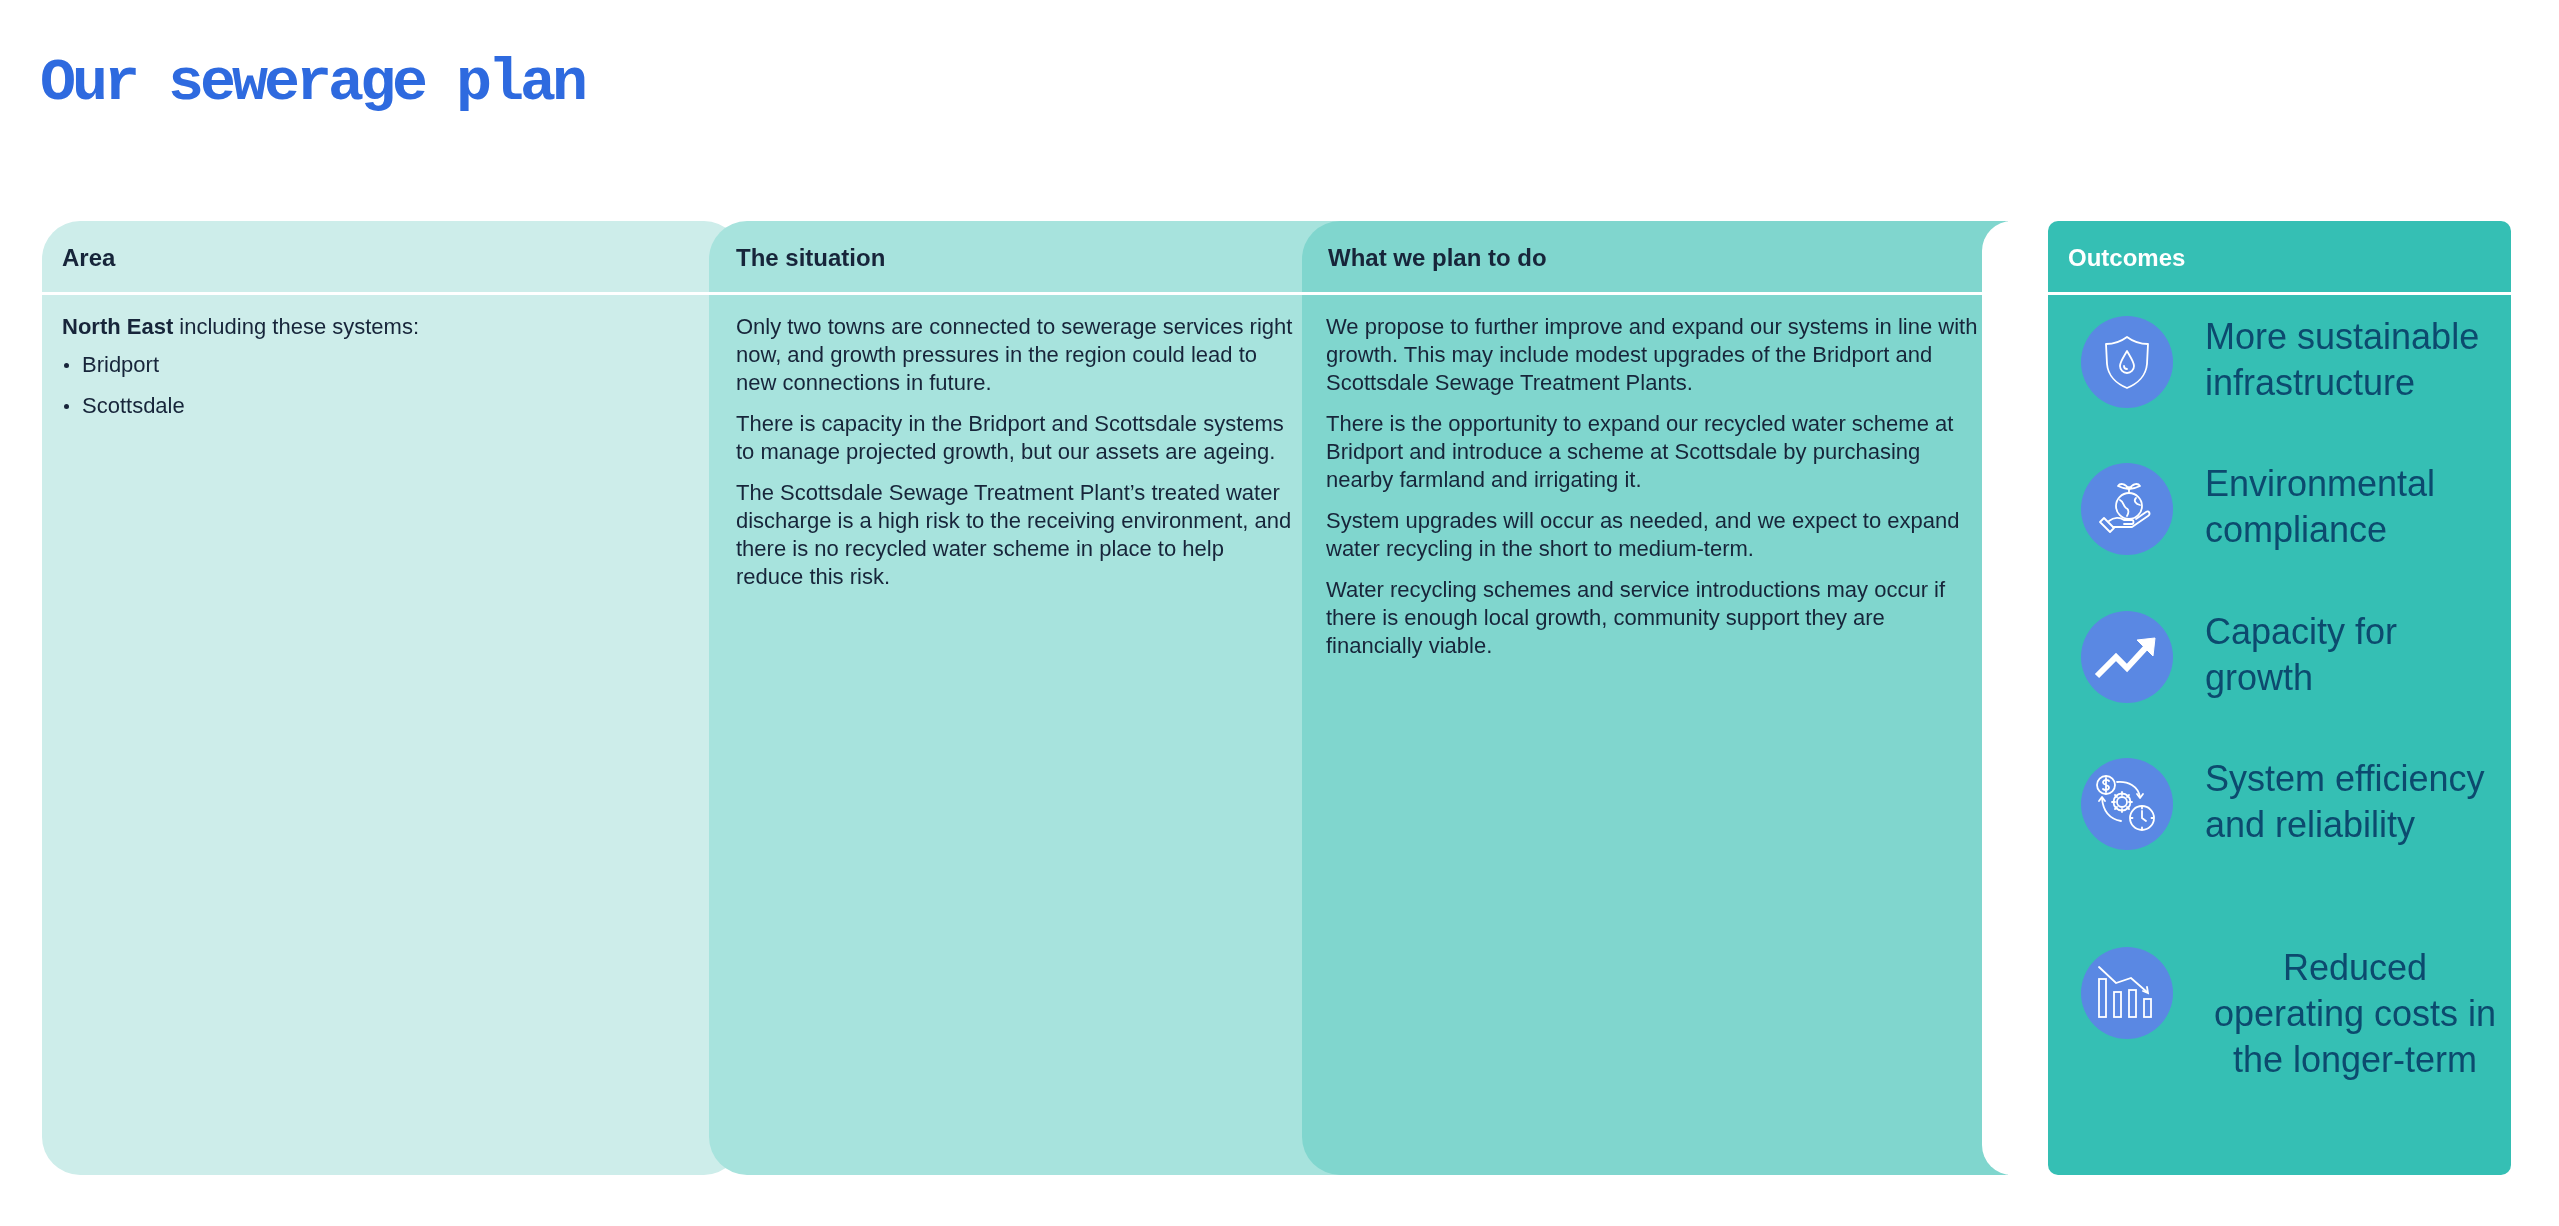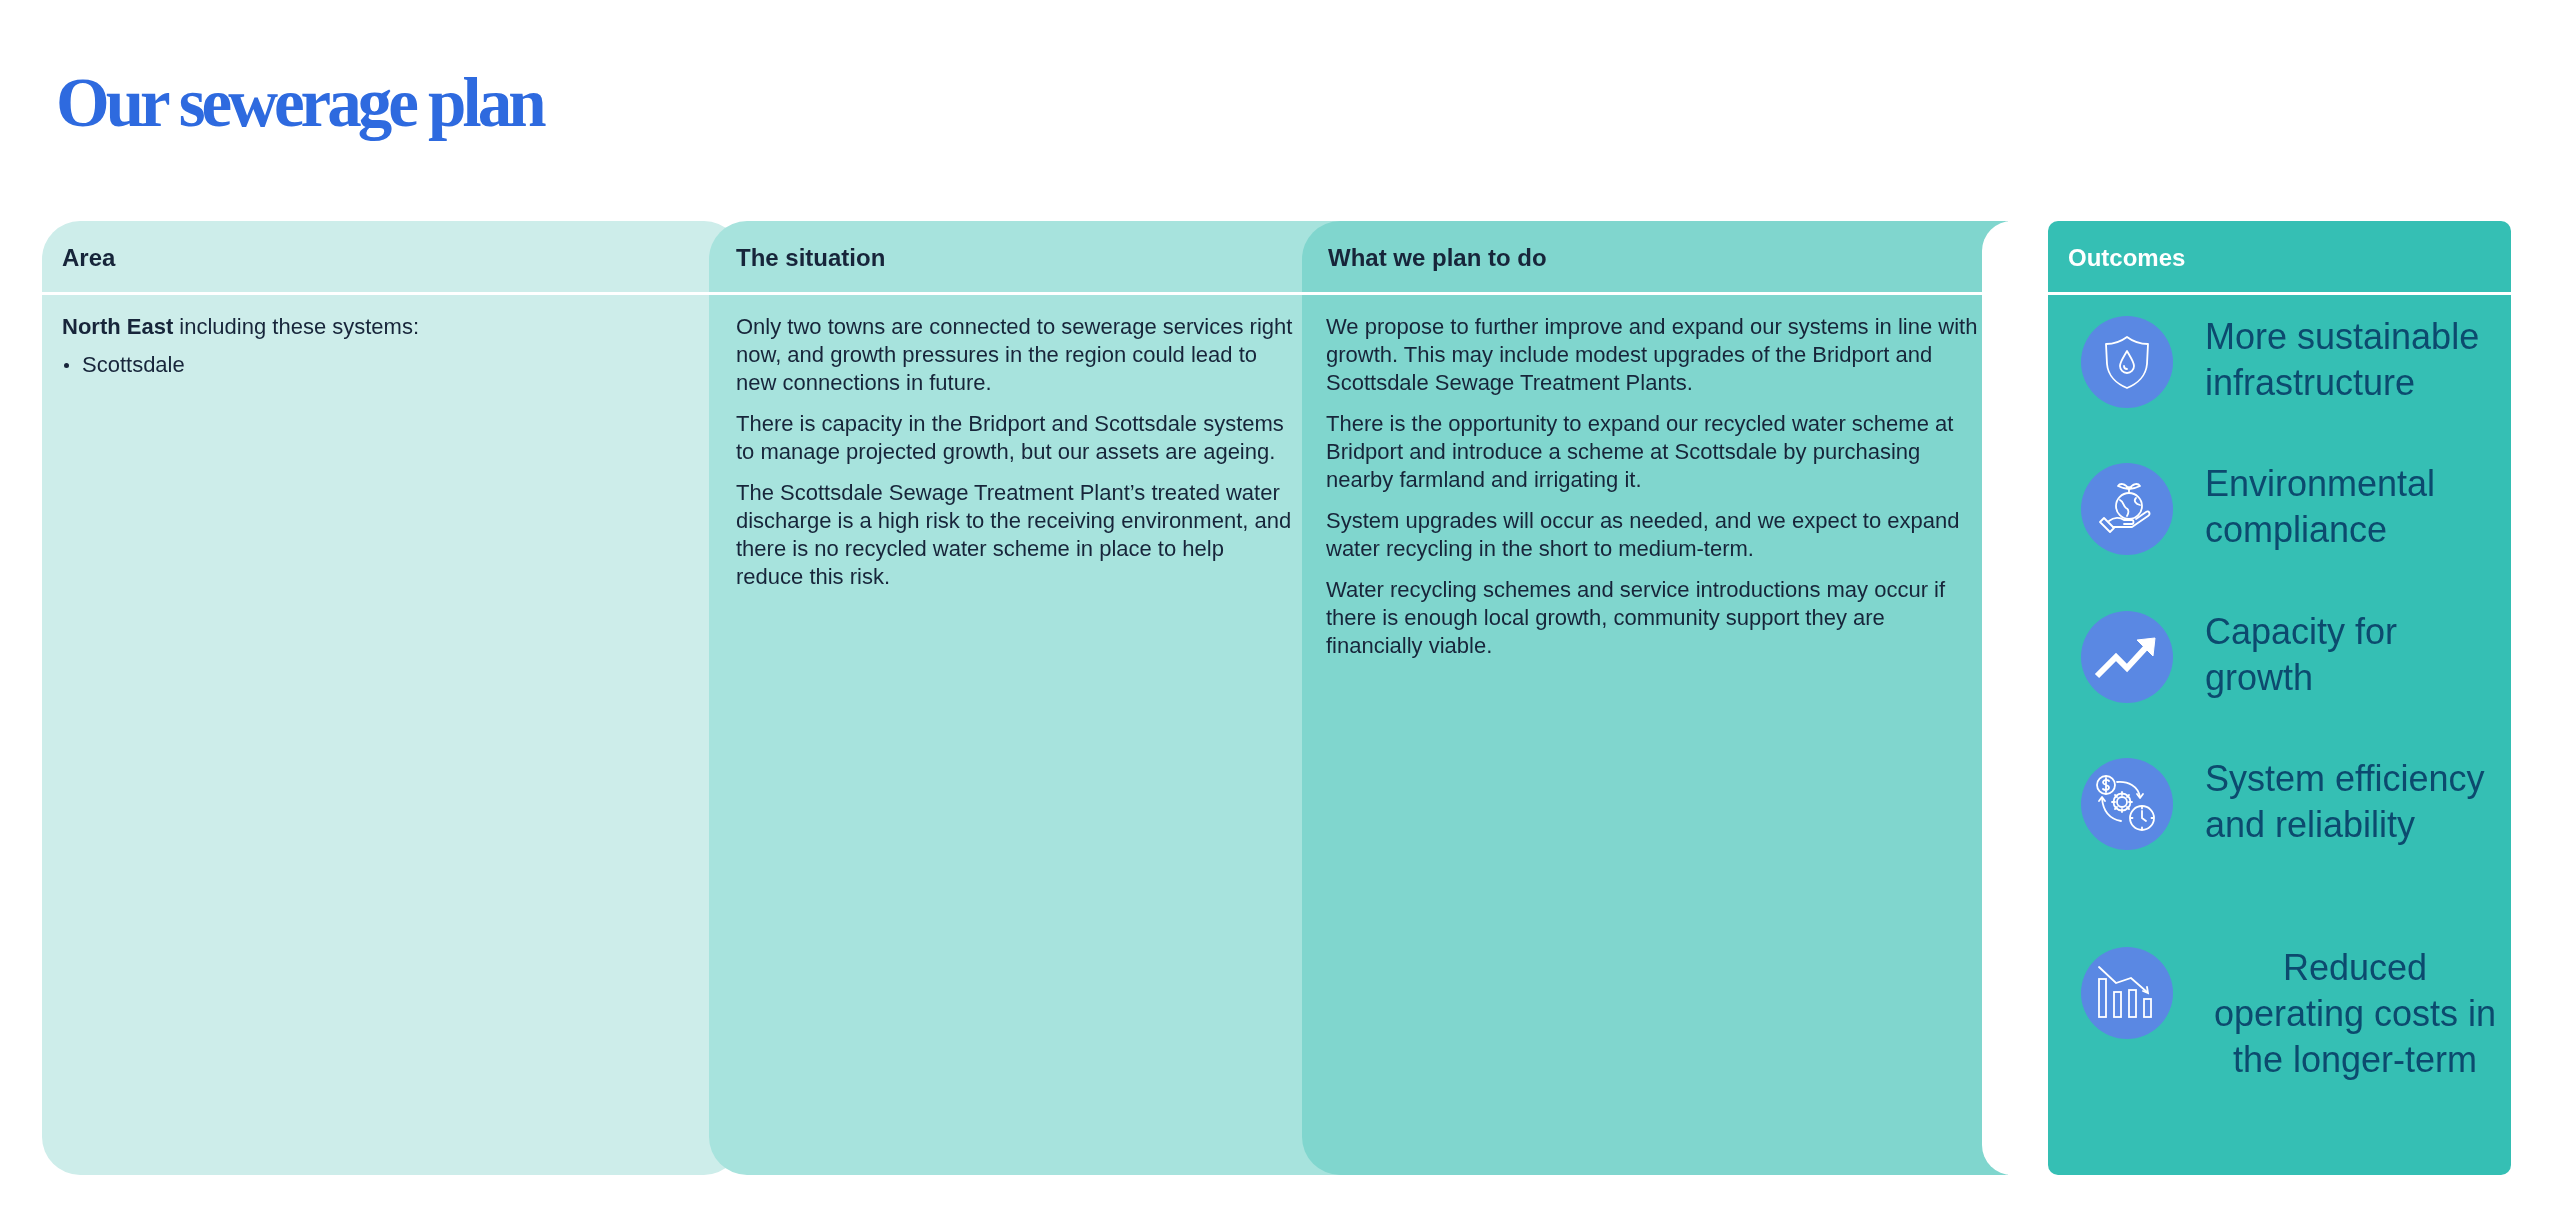--- a/index.html
+++ b/index.html
@@ -3,23 +3,23 @@
   <meta charset="utf-8">
   <style>
     html, body { margin: 0; padding: 0; background: #ffffff; }
     body {
       width: 2559px; height: 1226px; position: relative; overflow: hidden;
       font-family: "Liberation Sans", "DejaVu Sans", sans-serif;
       color: #17253a;
     }
     .title {
       position: absolute; left: 40px; top: 50px;
-      font-family: Liberation Serif, serif;
-      font-weight: bold; font-size: 69px; letter-spacing: -4px;
-      color: #2e6adf; margin: 16px; line-height: 1.1;
+      font-family: Liberation Mono, monospace;
+      font-weight: bold; font-size: 60px; letter-spacing: -4px;
+      color: #2e6adf; margin: 0; line-height: 1.1;
     }
     .col {
       position: absolute; top: 221px; height: 954px;
       border-radius: 38px;
     }
     .col1 { left: 42px; width: 700px; background: #cdedea; z-index: 1; }
     .col2 { left: 664px; width: 700px; background: #a7e3dd; z-index: 2; margin-left: 45px; }
     .col3 { left: 1302px; width: 706px; background: #80d6ce; z-index: 3; border-radius: 38px 0 0 38px; }
     .gap {
       position: absolute; top: 221px; height: 954px; left: 1982px; width: 68px;
@@ -72,20 +72,21 @@
 </head>
 <body>
 
 <h1 class="title">Our sewerage plan</h1>
 
 <section class="col col1">
   <div class="col-head">Area</div>
   <div class="col-body">
     <p><b class="strong">North East</b><span> including these systems:</span></p>
     <ul class="bullets">
+      <li>Bridport</li>
       <li>Scottsdale</li>
     </ul>
   </div>
 </section>
 
 <section class="col col2">
   <div class="col-head">The situation</div>
   <div class="col-body">
     <p>Only two towns are connected to sewerage services right now, and growth pressures in the region could lead to new connections in future.</p>
     <p>There is capacity in the Bridport and Scottsdale systems to manage projected growth, but our assets are ageing.</p>

